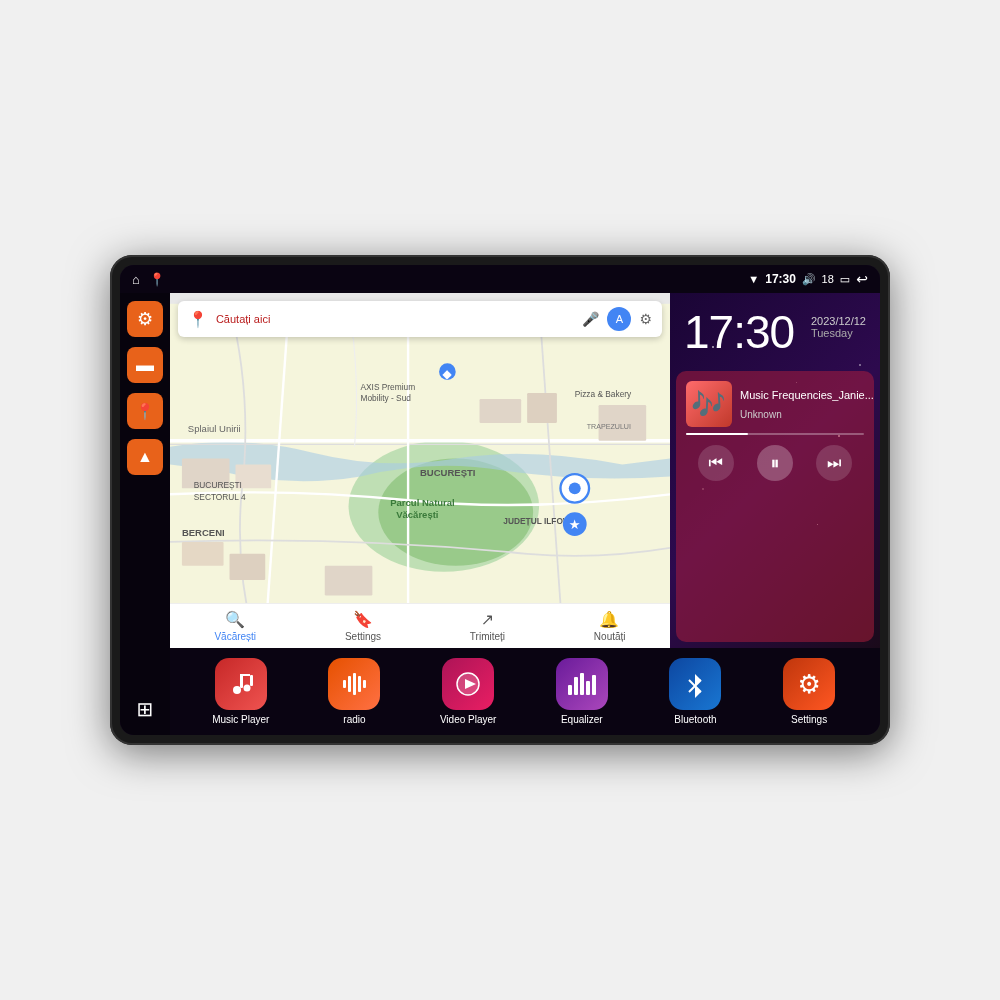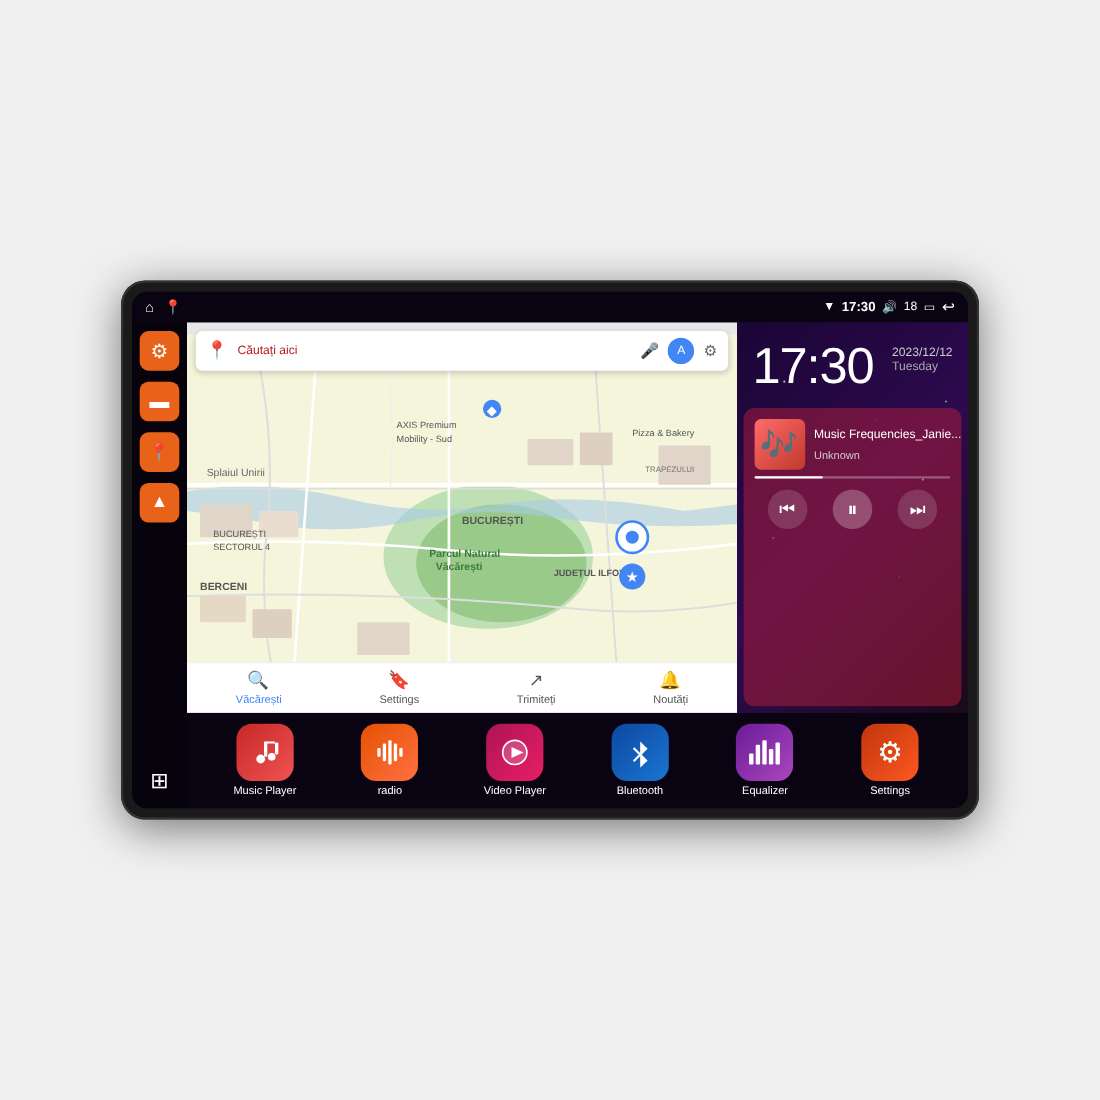--- a/index.html
+++ b/index.html
@@ -599,45 +599,45 @@
               <div class="app-icon pink">
                 <svg width="28" height="28" viewBox="0 0 28 28">
                   <circle cx="14" cy="14" r="11" fill="rgba(255,255,255,0.2)" stroke="white" stroke-width="1.5"></circle>
                   <polygon points="11,9 22,14 11,19" fill="white"></polygon>
                 </svg>
               </div>
               <span class="app-label">Video Player</span>
             </div>
 
             <div class="app-item">
-              <div class="app-icon blue2">
-                <svg width="28" height="28" viewBox="0 0 28 28">
-                  <path d="M14,4 L20,10 L14,16 L14,4Z" fill="white"></path>
-                  <path d="M14,16 L20,22 L14,28 L14,16Z" fill="white"></path>
-                  <line x1="8" y1="10" x2="20" y2="22" stroke="white" stroke-width="2"></line>
-                  <line x1="8" y1="22" x2="20" y2="10" stroke="white" stroke-width="2"></line>
-                </svg>
-              </div>
-              <span class="app-label">Bluetooth</span>
-            </div>
-
-            <div class="app-item">
               <div class="app-icon purple">
                 <div class="eq-bars">
                   <div class="eq-bar" style="height:10px;"></div>
                   <div class="eq-bar" style="height:18px;"></div>
                   <div class="eq-bar" style="height:22px;"></div>
                   <div class="eq-bar" style="height:14px;"></div>
                   <div class="eq-bar" style="height:20px;"></div>
                 </div>
               </div>
               <span class="app-label">Equalizer</span>
             </div>
 
             <div class="app-item">
+              <div class="app-icon blue2">
+                <svg width="28" height="28" viewBox="0 0 28 28">
+                  <path d="M14,4 L20,10 L14,16 L14,4Z" fill="white"></path>
+                  <path d="M14,16 L20,22 L14,28 L14,16Z" fill="white"></path>
+                  <line x1="8" y1="10" x2="20" y2="22" stroke="white" stroke-width="2"></line>
+                  <line x1="8" y1="22" x2="20" y2="10" stroke="white" stroke-width="2"></line>
+                </svg>
+              </div>
+              <span class="app-label">Bluetooth</span>
+            </div>
+
+            <div class="app-item">
               <div class="app-icon orange2">
                 <span style="font-size:26px;color:#fff;">⚙</span>
               </div>
               <span class="app-label">Settings</span>
             </div>
 
 
           </div>
         </div>
 

